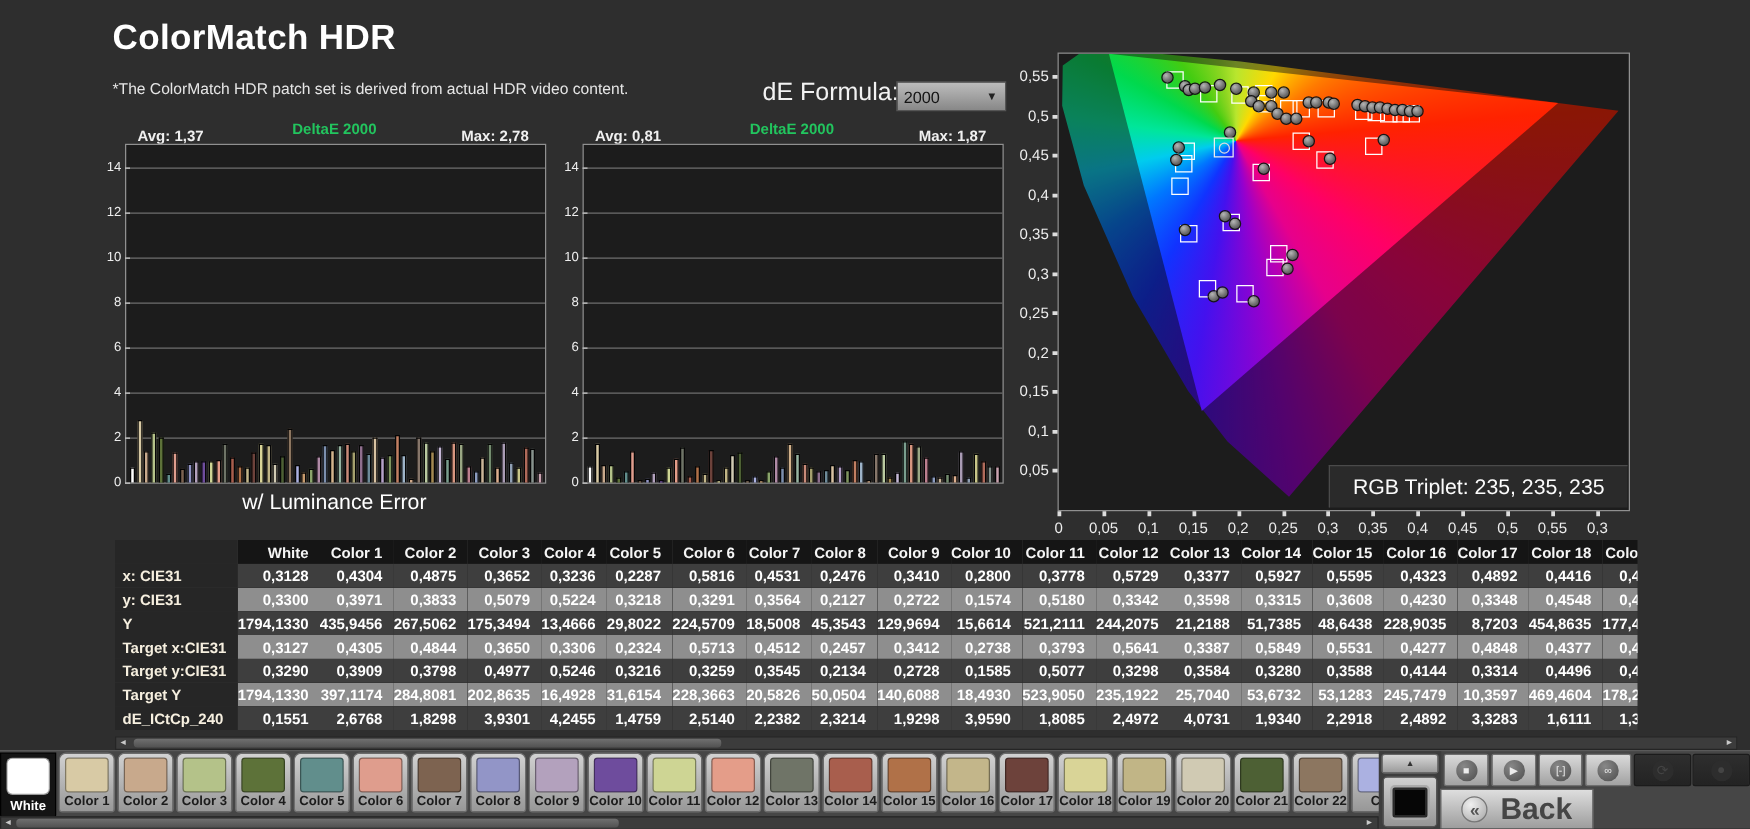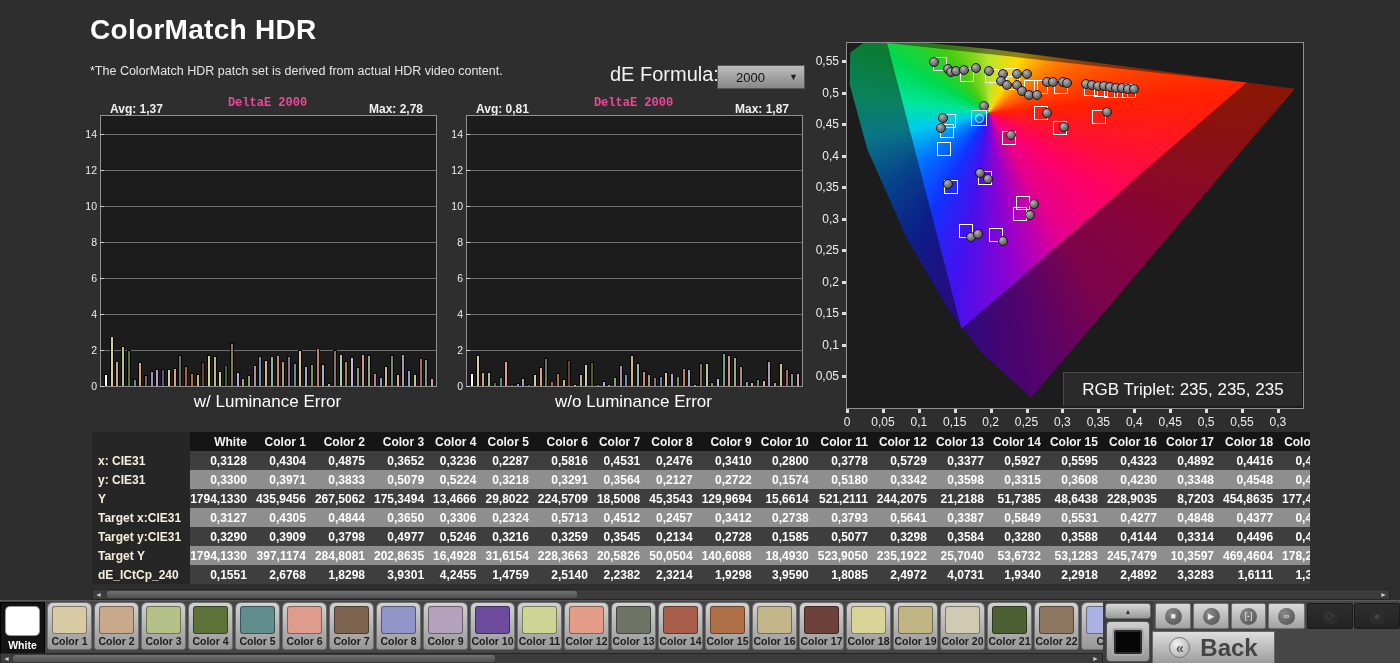--- a/index.html
+++ b/index.html
@@ -5,28 +5,28 @@
   html,body{margin:0;padding:0;background:#242424;}
   #app{position:relative;width:1400px;height:663px;background:#2e2e2e;overflow:hidden;
        font-family:"Liberation Sans",sans-serif;color:#fff;}
   .abs{position:absolute;}
   
   .title{left:90px;top:14px;font-size:28px;font-weight:600;letter-spacing:.3px;}
   .subtitle{left:90px;top:64px;font-size:12.5px;color:#e6e6e6;}
   .de-label{left:610px;top:63px;font-size:20px;color:#f2f2f2;}
   .dropdown{left:717px;top:65px;width:88px;height:24px;background:linear-gradient(#bdbdbd,#888);
             border:1px solid #555;color:#141414;font-size:13px;display:flex;align-items:center;
-            padding-left:18px;box-sizing:border-box;cursor:default;}
+            padding-left:5px;box-sizing:border-box;cursor:default;}
   .dropdown .arrow{position:absolute;right:2px;top:2px;width:17px;height:18px;display:flex;
             align-items:center;justify-content:center;font-size:9px;color:#222;}
   
   .chart{position:absolute;top:96px;width:356px;height:320px;}
   .chart .hdr{position:absolute;top:0;left:18px;width:335px;height:16px;font-size:12px;font-weight:bold;color:#f0f0f0;}
   .chart .hdr .avg{position:absolute;left:10px;top:6px;}
-  .chart .hdr .dename{position:absolute;left:0;right:0;top:0;text-align:center;color:#ec4899;font-family:Liberation Mono, monospace;}
+  .chart .hdr .dename{position:absolute;left:0;right:0;top:0;text-align:center;color:#22c55e;}
   .chart .hdr .max{position:absolute;right:12px;top:6px;}
   .chart .plot{position:absolute;left:18px;top:19px;width:335px;height:270px;background:#1c1c1c;
                border:1px solid #909090;}
   .chart .grid{position:absolute;left:0;right:0;height:1px;background:#6e6e6e;}
   .chart .ylab{position:absolute;left:-20px;width:16px;text-align:right;font-size:10.5px;color:#eee;}
   .chart .ytick{position:absolute;left:-1px;width:4px;height:1px;background:#ccc;}
   .chart .bar{position:absolute;bottom:0;width:4px;border:1px solid #050505;border-bottom:none;box-sizing:border-box;}
   .chart .caption{position:absolute;left:18px;top:296px;width:335px;text-align:center;font-size:17px;color:#fff;}
   
   .cie-title{left:846px;top:21px;width:456px;text-align:center;font-size:11px;color:#e8e8e8;}
@@ -286,21 +286,20 @@
         <div class="bar" style="left: 283.28px; height: 4.5px; background: rgb(203, 181, 153);"></div>
         <div class="bar" style="left: 289px; height: 7.2px; background: rgb(116, 140, 111);"></div>
         <div class="bar" style="left: 294.72px; height: 6.3px; background: rgb(220, 174, 142);"></div>
         <div class="bar" style="left: 300.44px; height: 25.2px; background: rgb(169, 155, 180);"></div>
         <div class="bar" style="left: 306.16px; height: 4.5px; background: rgb(144, 160, 181);"></div>
         <div class="bar" style="left: 311.88px; height: 23.4px; background: rgb(200, 197, 136);"></div>
         <div class="bar" style="left: 317.6px; height: 17.1px; background: rgb(176, 106, 90);"></div>
         <div class="bar" style="left: 323.32px; height: 13.5px; background: rgb(135, 146, 141);"></div>
         <div class="bar" style="left: 329.04px; height: 12.6px; background: rgb(202, 163, 176);"></div>
       </div>
-    <div class="caption">w/o Luminance Error</div>
   </div>
 
   <div class="abs cie" id="cie">
     <div class="locus"></div>
     <div class="locus-bright"></div>
     <div class="rgb-box">RGB Triplet: 235, 235, 235</div>
   <div class="xt" style="left: -1px;"></div>
       <div class="xl" style="left: 0px;">0</div>
       <div class="xt" style="left: 34.9055px;"></div>
       <div class="xl" style="left: 35.9055px;">0,05</div>

